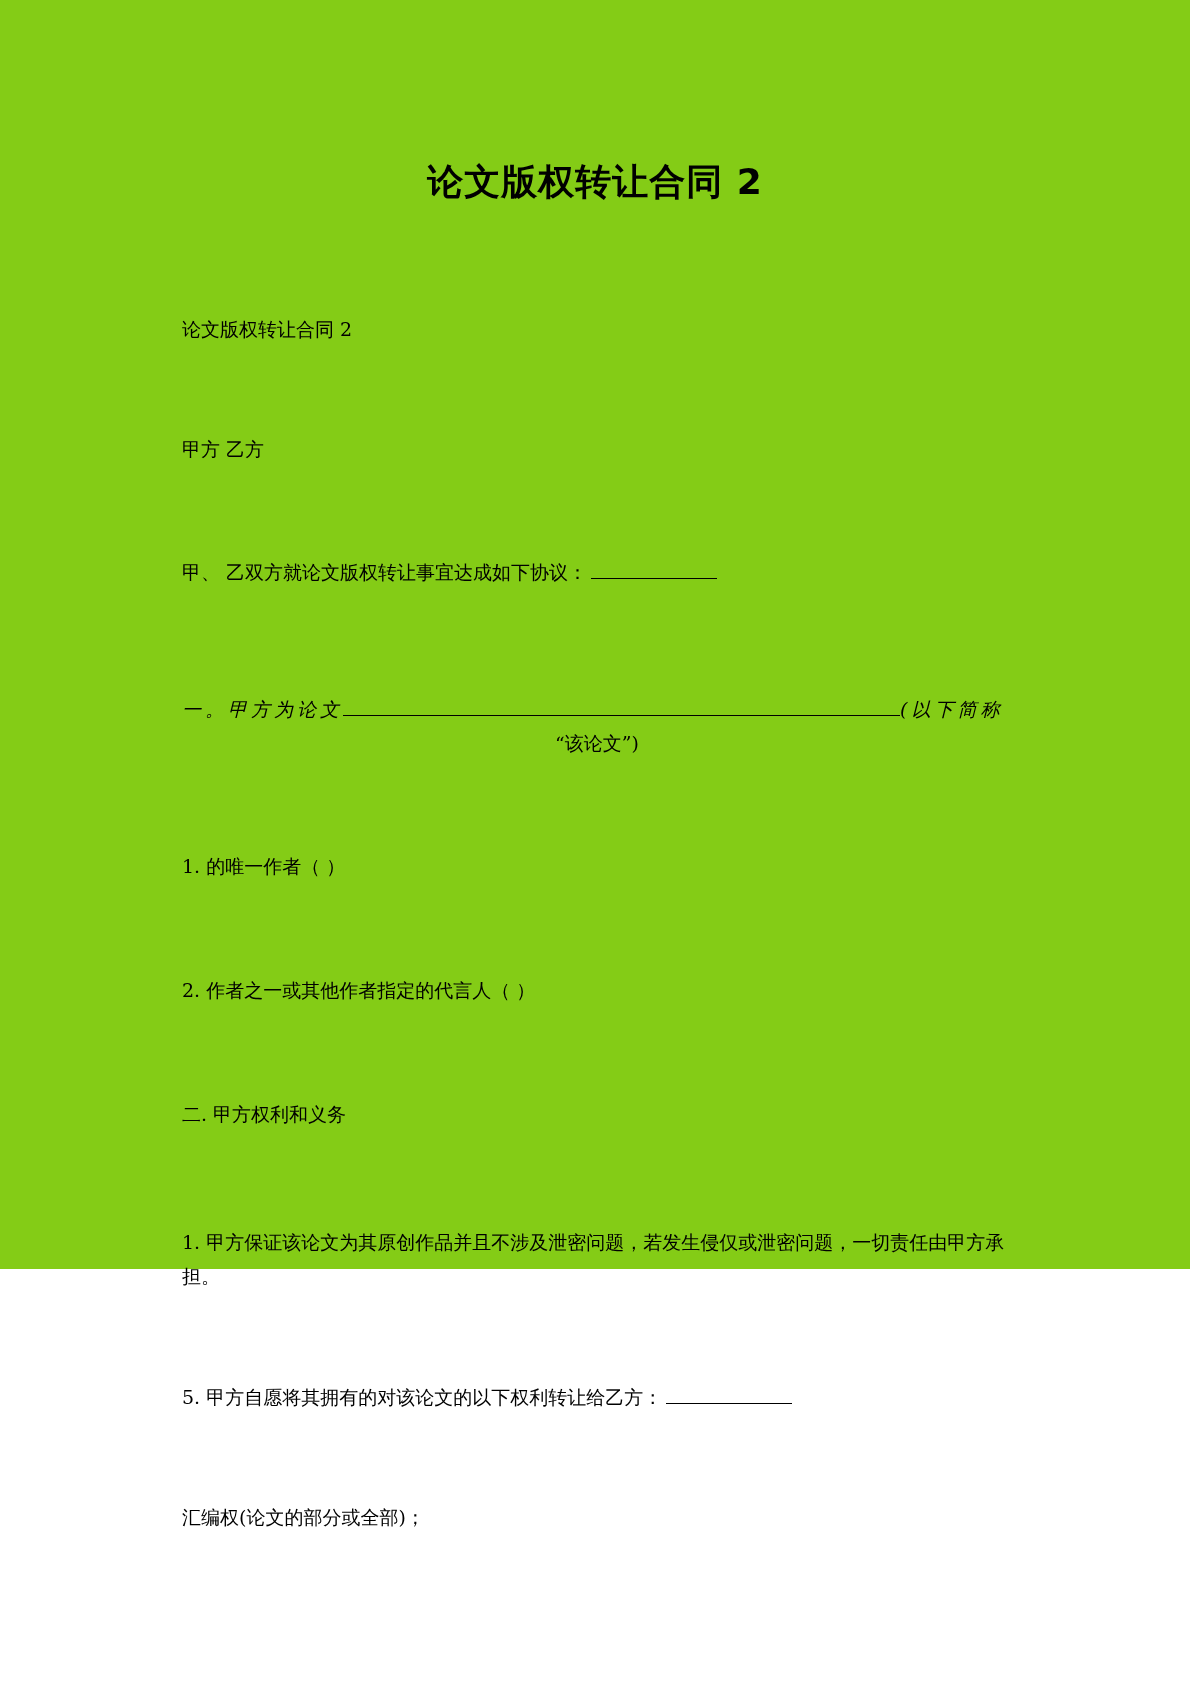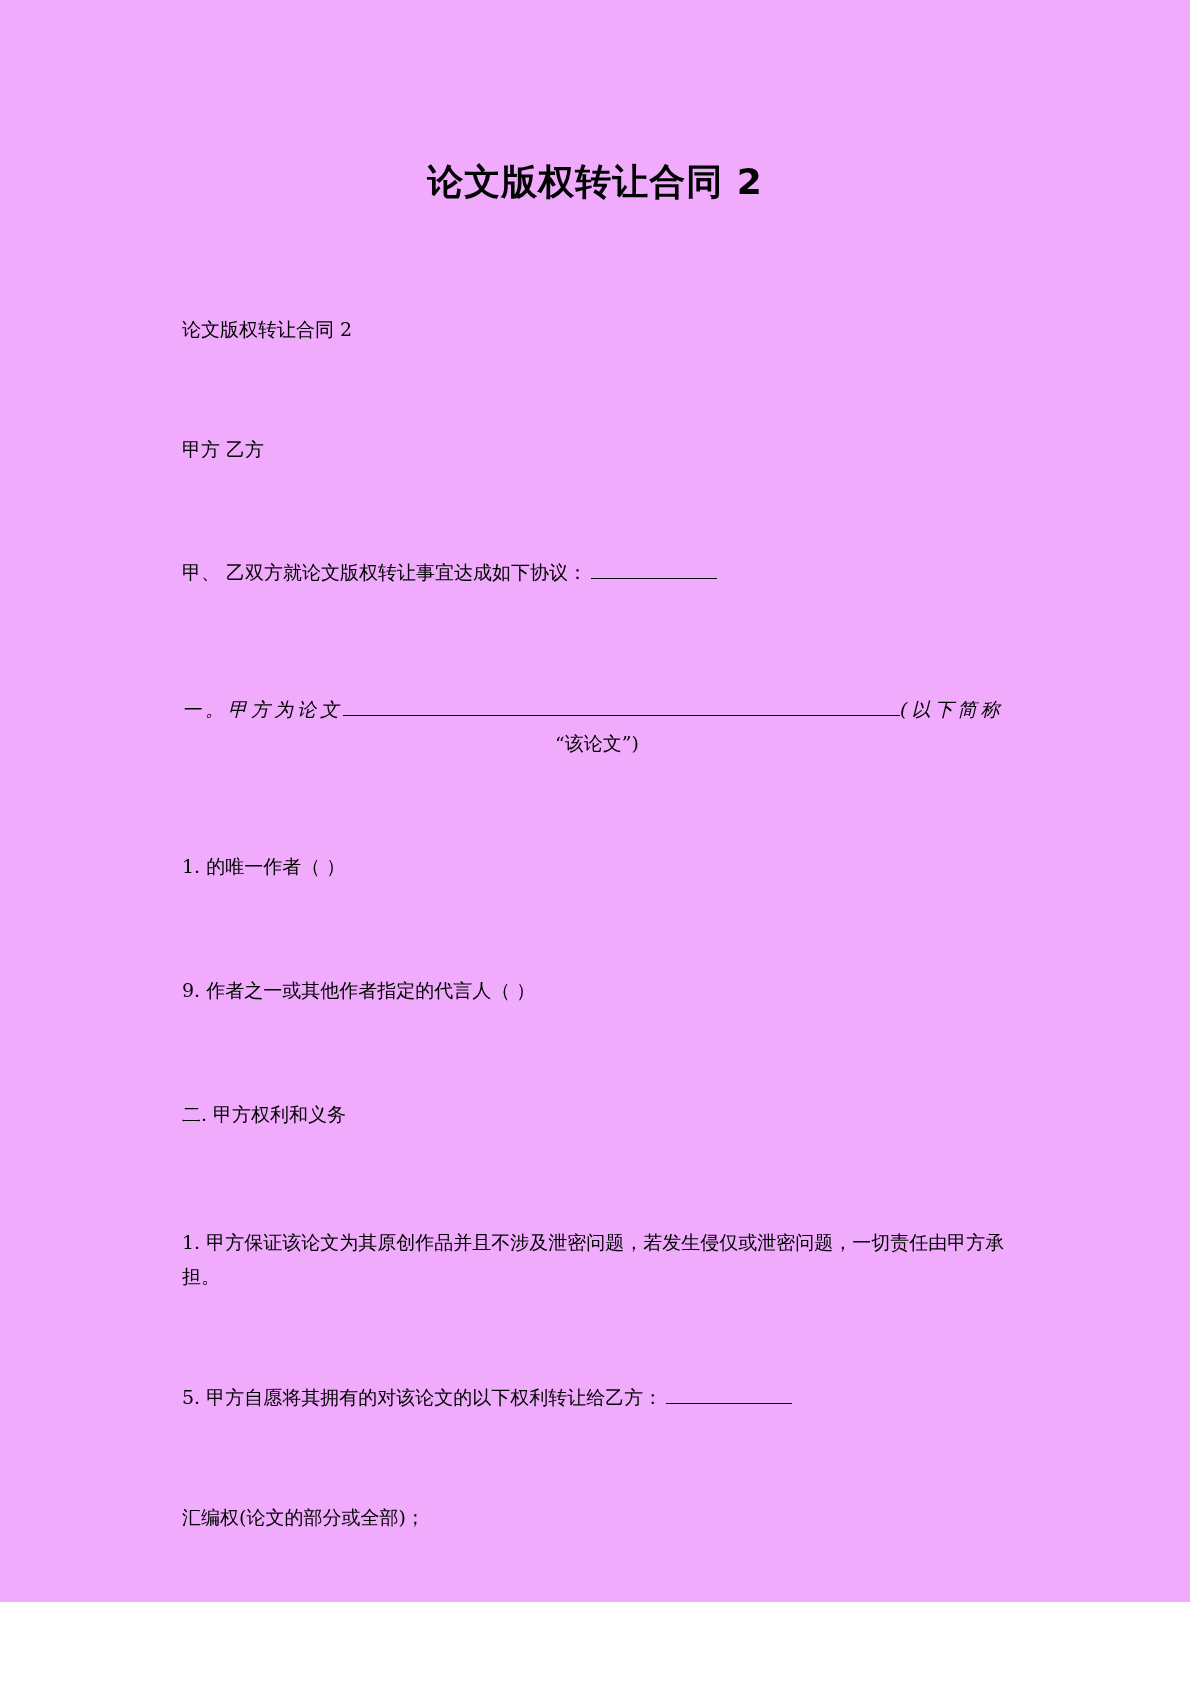--- a/index.html
+++ b/index.html
@@ -12,22 +12,22 @@
       height: 1683px;
       position: relative;
       overflow: hidden;
       color: #000000;
       font-family: "DejaVu Serif", "Liberation Serif", serif;
     }
     .page {
       position: absolute;
       left: 0; top: 0;
       width: 1190px;
-      height: 1602px;
-      background: #f0abfc;
+      height: 1269px;
+      background: #84cc16;
     }
     .title {
       position: absolute;
       top: 160px;
       left: 0;
       width: 1190px;
       text-align: center;
       font-family: "DejaVu Sans", "Liberation Sans", sans-serif;
       font-weight: bold;
       font-size: 36px;
@@ -68,21 +68,21 @@
     <span>甲、 乙双方就论文版权转让事宜达成如下协议：</span><span class="blank" style="width:126px; margin-left:4px;"></span>
   </div>
 
   <div class="para" style="top:692px;">
     <span class="spaced">一。甲方为论文</span><span class="blank" style="width:557px;"></span><span class="spaced">(以下简称</span>
   </div>
   <div class="para" style="top:726px;text-align:center;">“该论文”)</div>
 
   <div class="para" style="top:849px;">1. 的唯一作者（ ）</div>
 
-  <div class="para" style="top:973px;">9. 作者之一或其他作者指定的代言人（ ）</div>
+  <div class="para" style="top:973px;">2. 作者之一或其他作者指定的代言人（ ）</div>
 
   <div class="para" style="top:1097px;">二. 甲方权利和义务</div>
 
   <div class="para wrap" style="top:1225px;">1. 甲方保证该论文为其原创作品并且不涉及泄密问题，若发生侵仅或泄密问题，一切责任由甲方承担。</div>
 
   <div class="para" style="top:1380px;">
     <span>5. 甲方自愿将其拥有的对该论文的以下权利转让给乙方：</span><span class="blank" style="width:126px; margin-left:4px;"></span>
   </div>
 
   <div class="para" style="top:1500px;">汇编权(论文的部分或全部)；</div>

